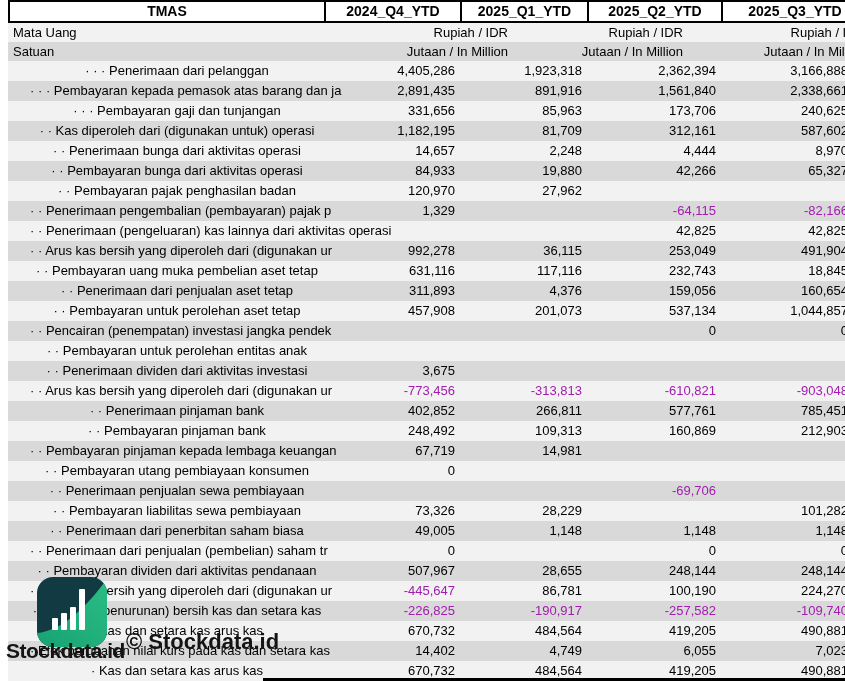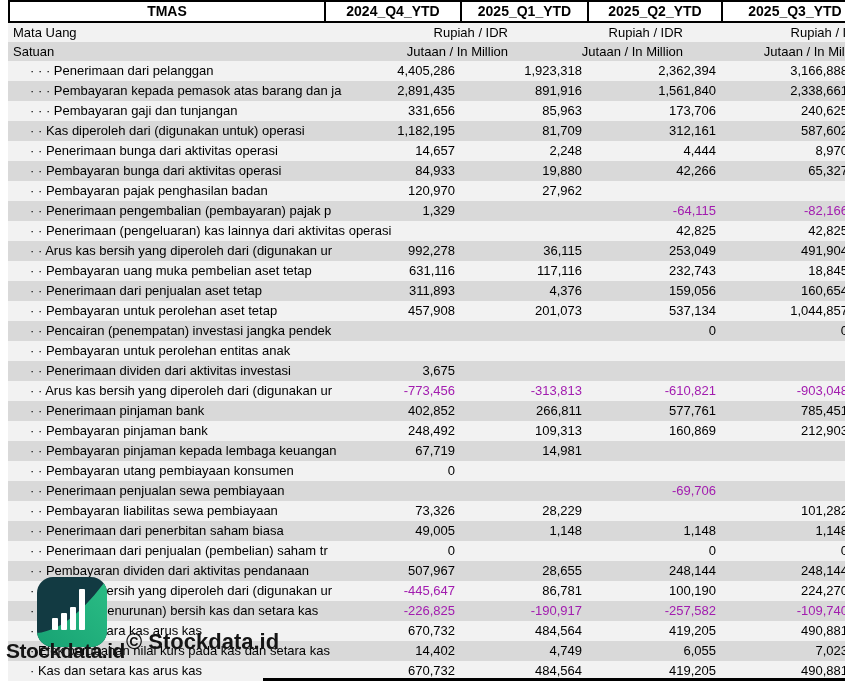--- a/index.html
+++ b/index.html
@@ -26,21 +26,21 @@
   .hcell:last-child { border-right:2px solid #000;padding-left:16px; }
   
   .meta-row { height:19px; line-height:19px; font-size:13px;gap:48px; }
   .meta-label { padding-left:5px; white-space:nowrap; }
   .meta-val { padding-left:5px; white-space:nowrap;text-align:right; }
   
   .row { height:20px; line-height:20px; font-size:13px; }
   .light { background:#f2f2f2; }
   .dark  { background:#d9d9d9; }
   .cell { overflow:visible; white-space:nowrap; }
-  .cell.label { padding-left:22px; }
+  .cell.label { padding-left:22px;text-align:center; }
   .cell.num { text-align:right; padding-right:5px; }
   .cell.neg { color:#a21caf; }
   
   .wm-logo { position:absolute; left:37px; top:577px; z-index:6; }
   .wm-copy {
     position:absolute; left:126px; top:629px; z-index:6;
     font-size:22px; font-weight:bold; color:#141414; letter-spacing:0px;
     white-space:nowrap;
   }
   .wm-name {

